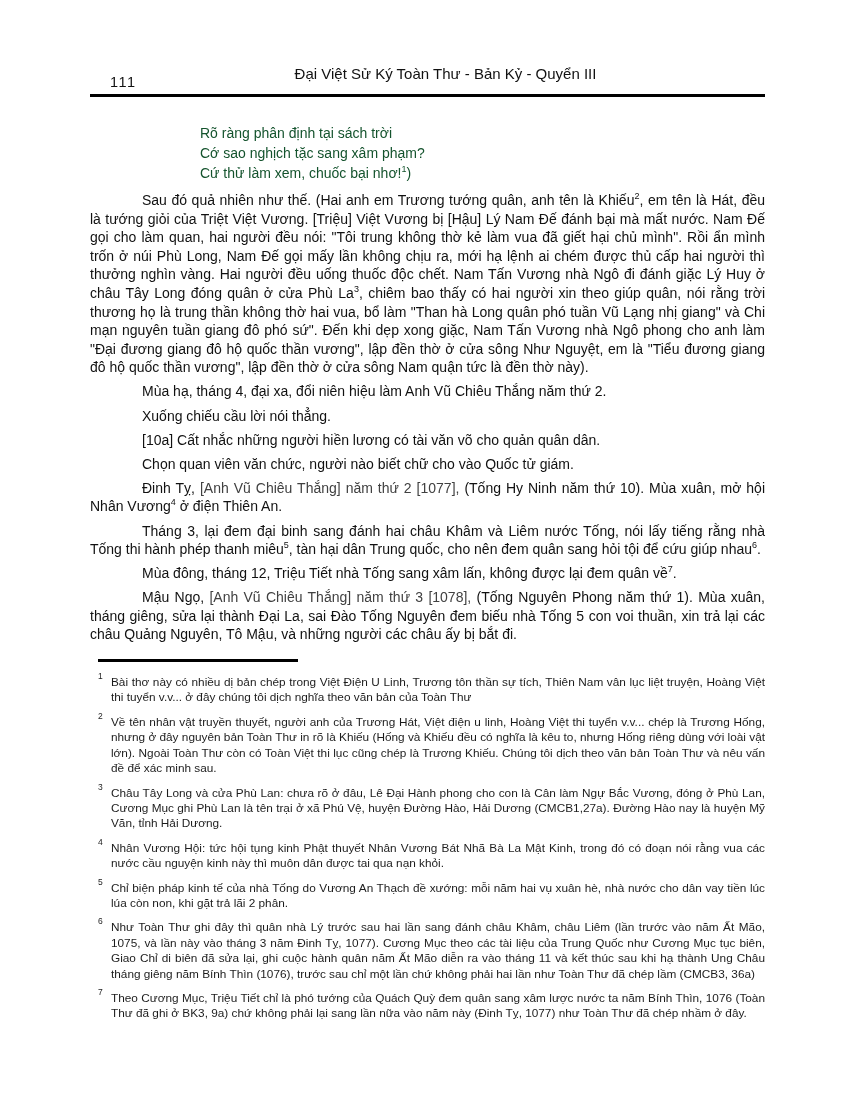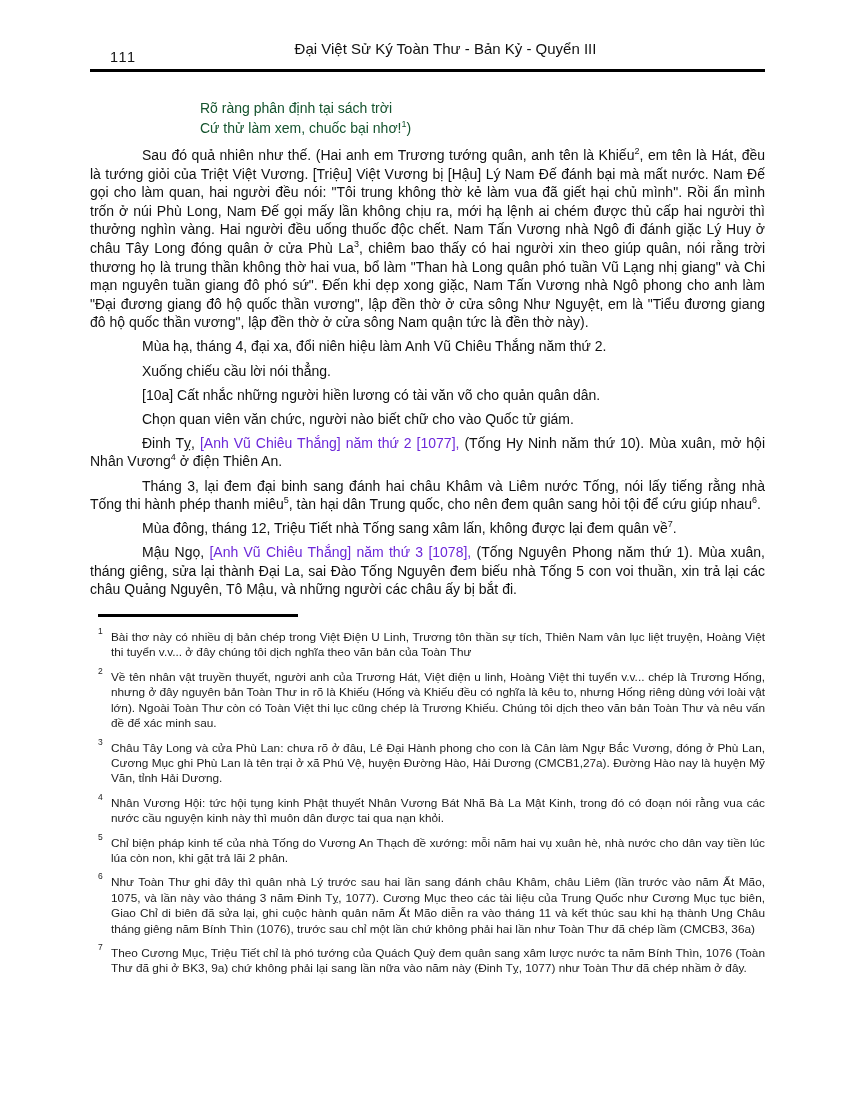--- a/index.html
+++ b/index.html
@@ -2,37 +2,37 @@
 <html><head>
 <meta charset="utf-8">
 <style>
   * { margin:0; padding:0; box-sizing:border-box; }
   html, body { background:#ffffff; }
   body {
     width:850px; height:1100px;
     font-family:"Liberation Sans", sans-serif;
     color:#111111;
   }
-  .page { width:850px; height:1100px; padding:46px 85px 0 90px; overflow:hidden; background:#ffffff; }
+  .page { width:850px; height:1100px; padding:71px 85px 0 90px; overflow:hidden; background:#ffffff; }
 
   .header-row { position:relative; height:19px; }
   .pagenum { position:absolute; left:20px; bottom:0; font-size:14.5px; letter-spacing:1.5px; }
   .doctitle { position:absolute; left:calc(50% + 18px); transform:translateX(-50%); bottom:8px; font-size:15px; white-space:nowrap; }
   .header-rule { margin-top:4px; border-top:3px solid #000; }
 
   .poem { margin:26px 0 0 110px; font-size:14px; line-height:20px; color:#14532d; }
 
   .body-text { margin-top:8px; }
   .body-text p {
     font-size:14px; line-height:18.6px;
     text-align:justify; text-indent:52px;
     margin-bottom:5.5px; color:#111;
   }
   .b { font-weight:normal; }
-  .g { color:#6d28d9; }
+  .g { color:#404040; }
   sup { font-size:9px; line-height:0; vertical-align:super; }
 
   .fn-sep { margin:15px 0 0 8px; width:200px; border-top:3px solid #000; }
 
   .footnotes { margin-top:13px; font-size:11.8px; line-height:15.4px; color:#1c1c1c; }
   .footnote { position:relative; margin:0 0 9px 8px; padding-left:13px; text-align:justify; }
   .fn-marker { position:absolute; left:0; top:1px; font-size:8.5px; }
 </style>
 </head>
 <body>
@@ -40,20 +40,21 @@
 <div class="page">
 
   <div class="header-row">
     <span class="pagenum">111</span>
     <span class="doctitle">Đại Việt Sử Ký Toàn Thư - Bản Kỷ - Quyển III</span>
   </div>
   <div class="header-rule"></div>
 
   <div class="poem">
     <div class="poem-line"><span>Rõ ràng phân định tại sách trời</span></div>
+    <div class="poem-line"><span>Cớ sao nghịch tặc sang xâm phạm?</span></div>
     <div class="poem-line"><span>Cứ thử làm xem, chuốc bại nhơ!</span><sup>1</sup><span>)</span></div>
   </div>
 
   <div class="body-text">
     <p><span>Sau đó quả nhiên như thế. (Hai anh em Trương tướng quân, anh tên là Khiếu</span><sup>2</sup><span>, em tên là Hát, đều là tướng giỏi của Triệt Việt Vương. [Triệu] Việt Vương bị [Hậu] Lý Nam Đế đánh bại mà mất nước. Nam Đế gọi cho làm quan, hai người đều nói: "Tôi trung không thờ kẻ làm vua đã giết hại chủ mình". Rồi ẩn mình trốn ở núi Phù Long, Nam Đế gọi mấy lần không chịu ra, mới hạ lệnh ai chém được thủ cấp hai người thì thưởng nghìn vàng. Hai người đều uống thuốc độc chết. Nam Tấn Vương nhà Ngô đi đánh giặc Lý Huy ở châu Tây Long đóng quân ở cửa Phù La</span><sup>3</sup><span>, chiêm bao thấy có hai người xin theo giúp quân, nói rằng trời thương họ là trung thần không thờ hai vua, bổ làm "Than hà Long quân phó tuần Vũ Lạng nhị giang" và Chi mạn nguyên tuần giang đô phó sứ". Đến khi dẹp xong giặc, Nam Tấn Vương nhà Ngô phong cho anh làm "Đại đương giang đô hộ quốc thần vương", lập đền thờ ở cửa sông Như Nguyệt, em là "Tiểu đương giang đô hộ quốc thần vương", lập đền thờ ở cửa sông Nam quận tức là đền thờ này).</span></p>
     <p><span>Mùa hạ, tháng 4, đại xa, đổi niên hiệu làm Anh Vũ Chiêu Thắng năm thứ 2.</span></p>
     <p><span>Xuống chiếu cầu lời nói thẳng.</span></p>
     <p><span class="b">[10a]</span><span> Cất nhắc những người hiền lương có tài văn võ cho quản quân dân.</span></p>
     <p><span>Chọn quan viên văn chức, người nào biết chữ cho vào Quốc tử giám.</span></p>
     <p><span class="b">Đinh Tỵ,</span><span class="g"> [Anh Vũ Chiêu Thắng] năm thứ 2 [1077],</span><span> (Tống Hy Ninh năm thứ 10). Mùa xuân, mở hội Nhân Vương</span><sup>4</sup><span> ở điện Thiên An.</span></p>

